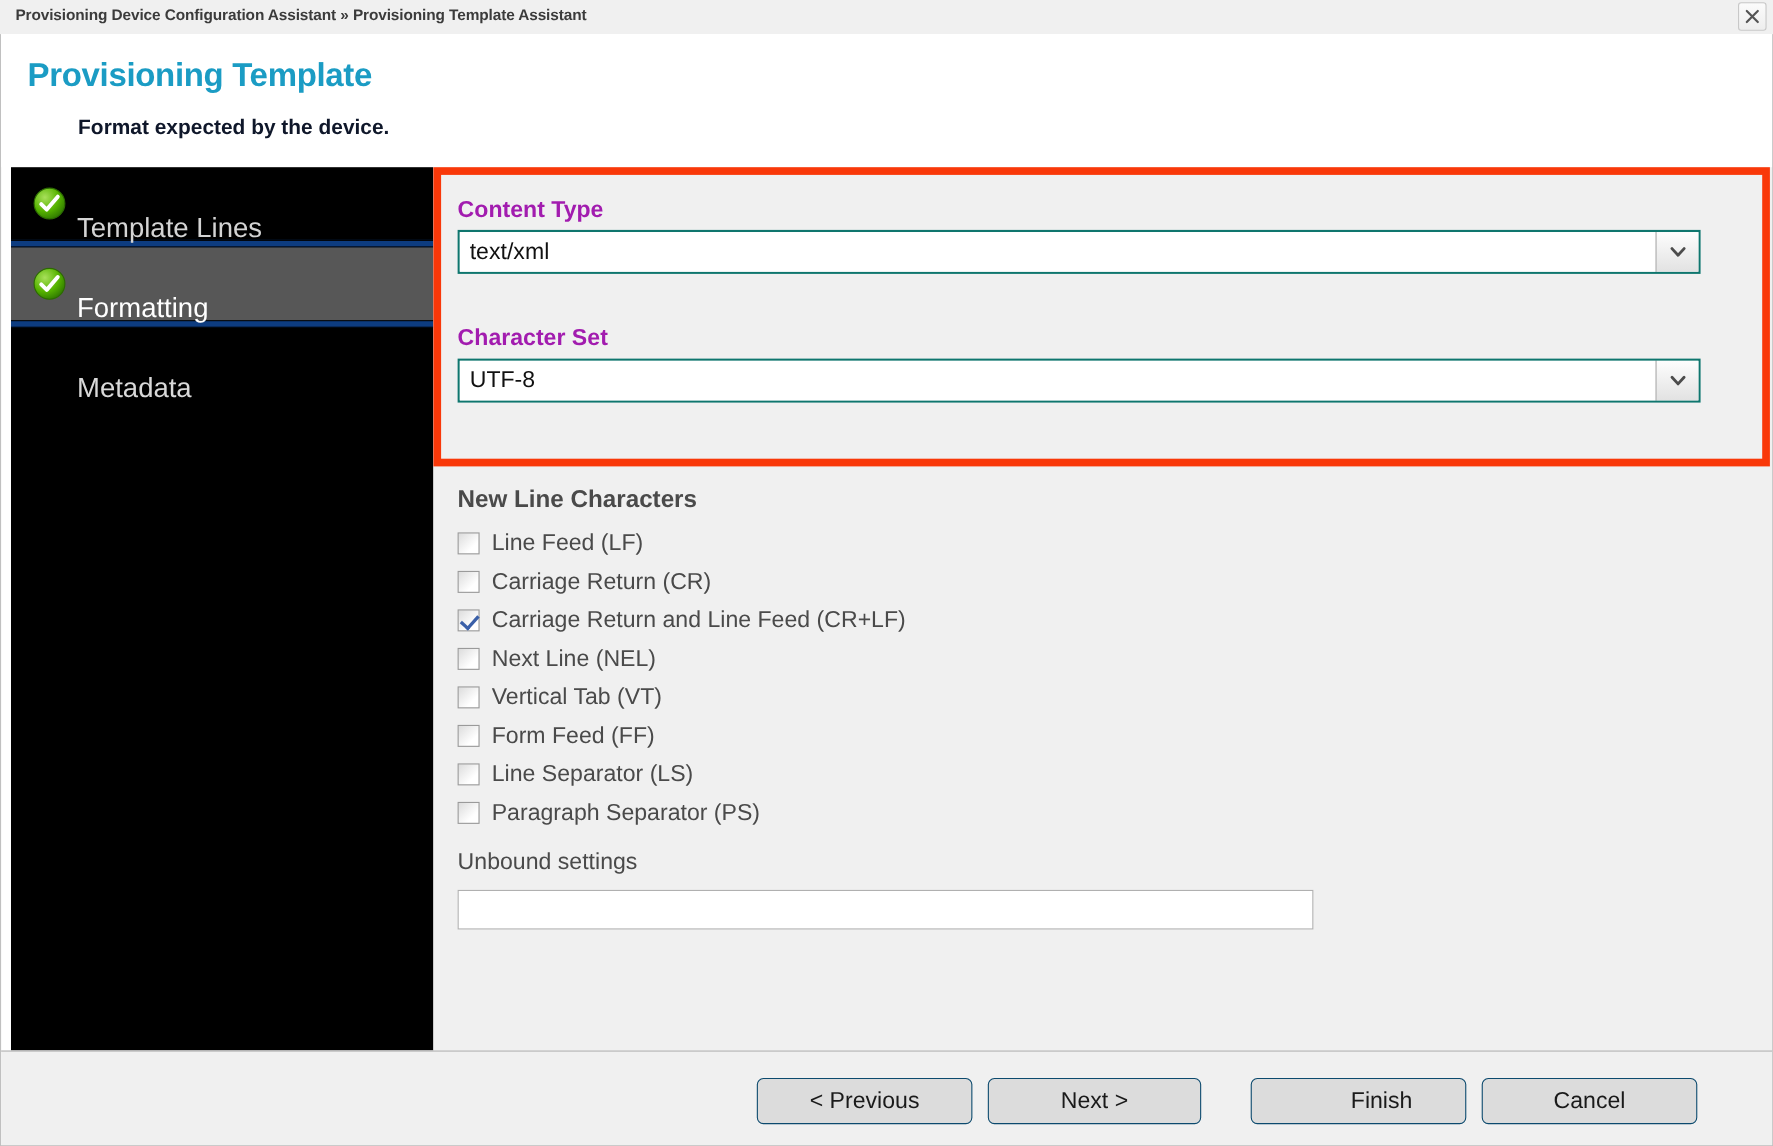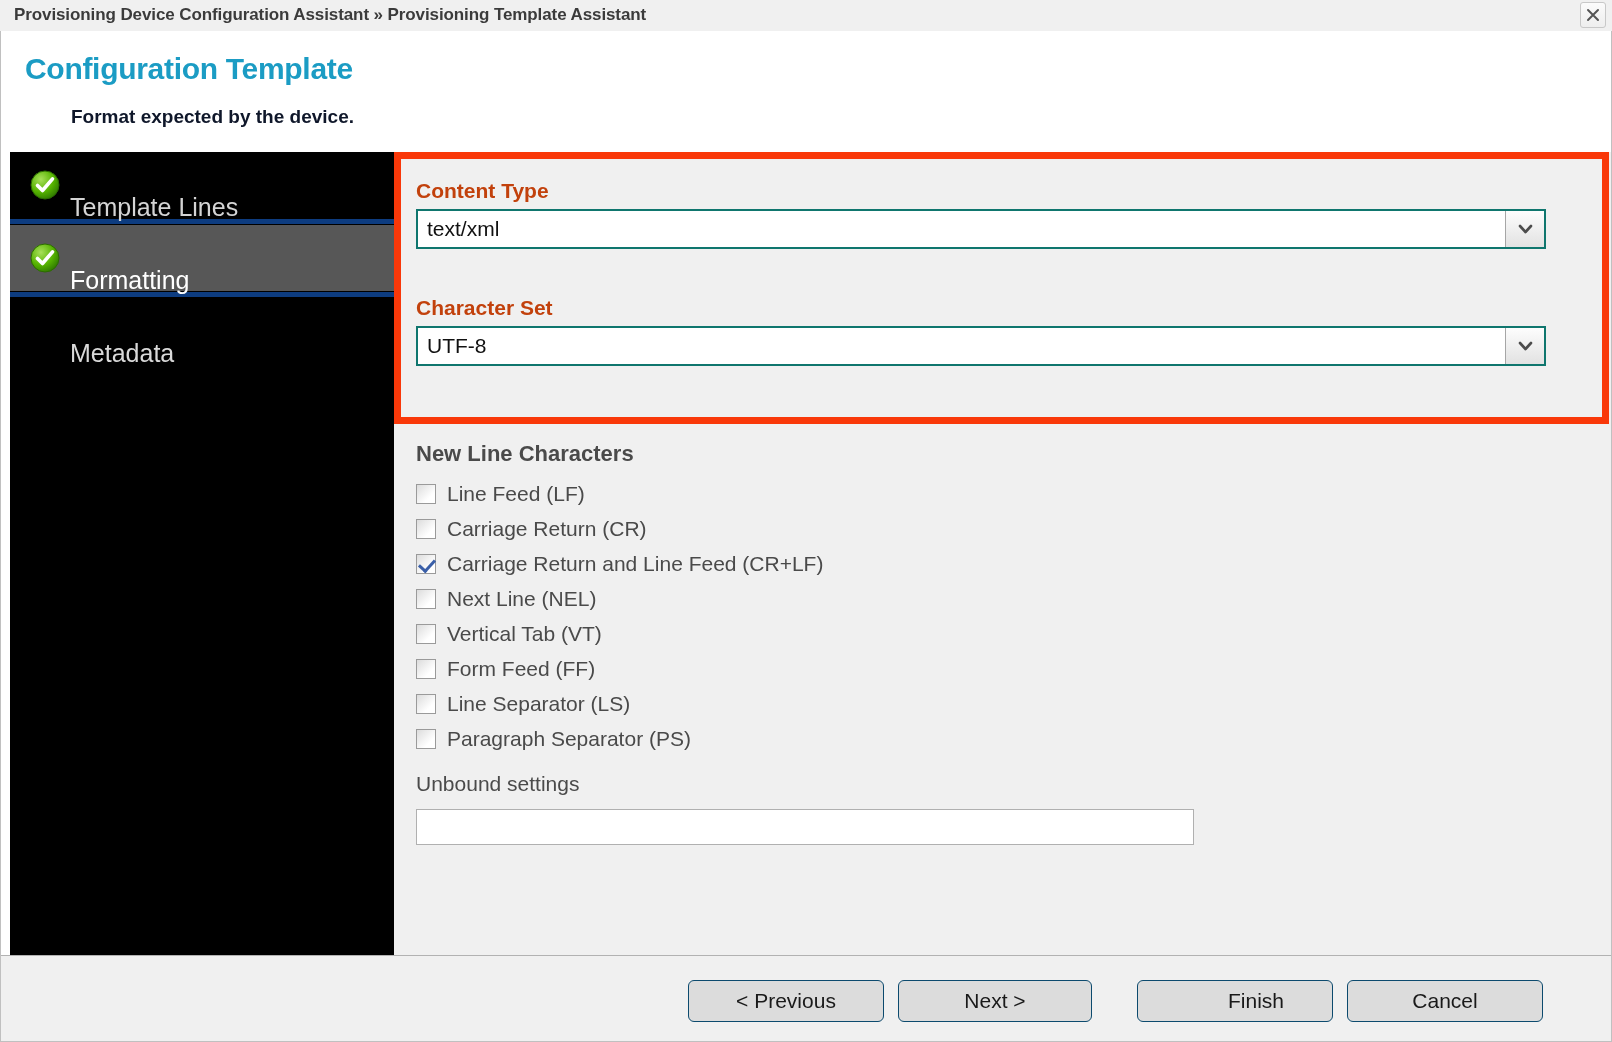--- a/index.html
+++ b/index.html
@@ -26,21 +26,21 @@
     left: 0; top: 0;
     width: 1612px;
     height: 31px;
     background: #f0f0f0;
     box-sizing: border-box;
   }
   .titlebar-text {
     position: absolute;
     left: 14px;
     top: 5px;
-    font-size: 17px;
+    font-size: 14px;
     font-weight: bold;
     color: #3b3b3b;
     white-space: nowrap;
     letter-spacing: -0.1px;
   }
   .close-button {
     position: absolute;
     right: 6px;
     top: 2px;
     width: 26px;
@@ -158,21 +158,21 @@
     height: 272px;
     border: 7px solid #f93809;
     box-sizing: border-box;
     pointer-events: none;
   }
 
   .field-label {
     position: absolute;
     font-size: 21px;
     font-weight: bold;
-    color: #c2410c;
+    color: #a21caf;
     white-space: nowrap;
   }
 
   .combobox {
     position: absolute;
     height: 40px;
     background: #ffffff;
     border: 2px solid #0f766e;
     box-sizing: border-box;
     display: flex;
@@ -309,21 +309,21 @@
     <div class="close-button">
       <svg width="14" height="14" viewBox="0 0 14 14">
         <path d="M2 2 L12 12 M12 2 L2 12" stroke="#555" stroke-width="2" stroke-linecap="round" fill="none"></path>
       </svg>
     </div>
   </div>
 
   <div class="dialog">
 
     <div class="banner">
-      <div class="banner-title">Configuration Template</div>
+      <div class="banner-title">Provisioning Template</div>
       <div class="banner-subtitle">Format expected by the device.</div>
     </div>
 
     <div class="sidebar">
 
       <div class="nav-item">
         <span class="nav-check">
           <svg width="30" height="30" viewBox="0 0 30 30">
             <defs>
               <radialGradient id="gradTL" cx="35%" cy="30%" r="75%">

